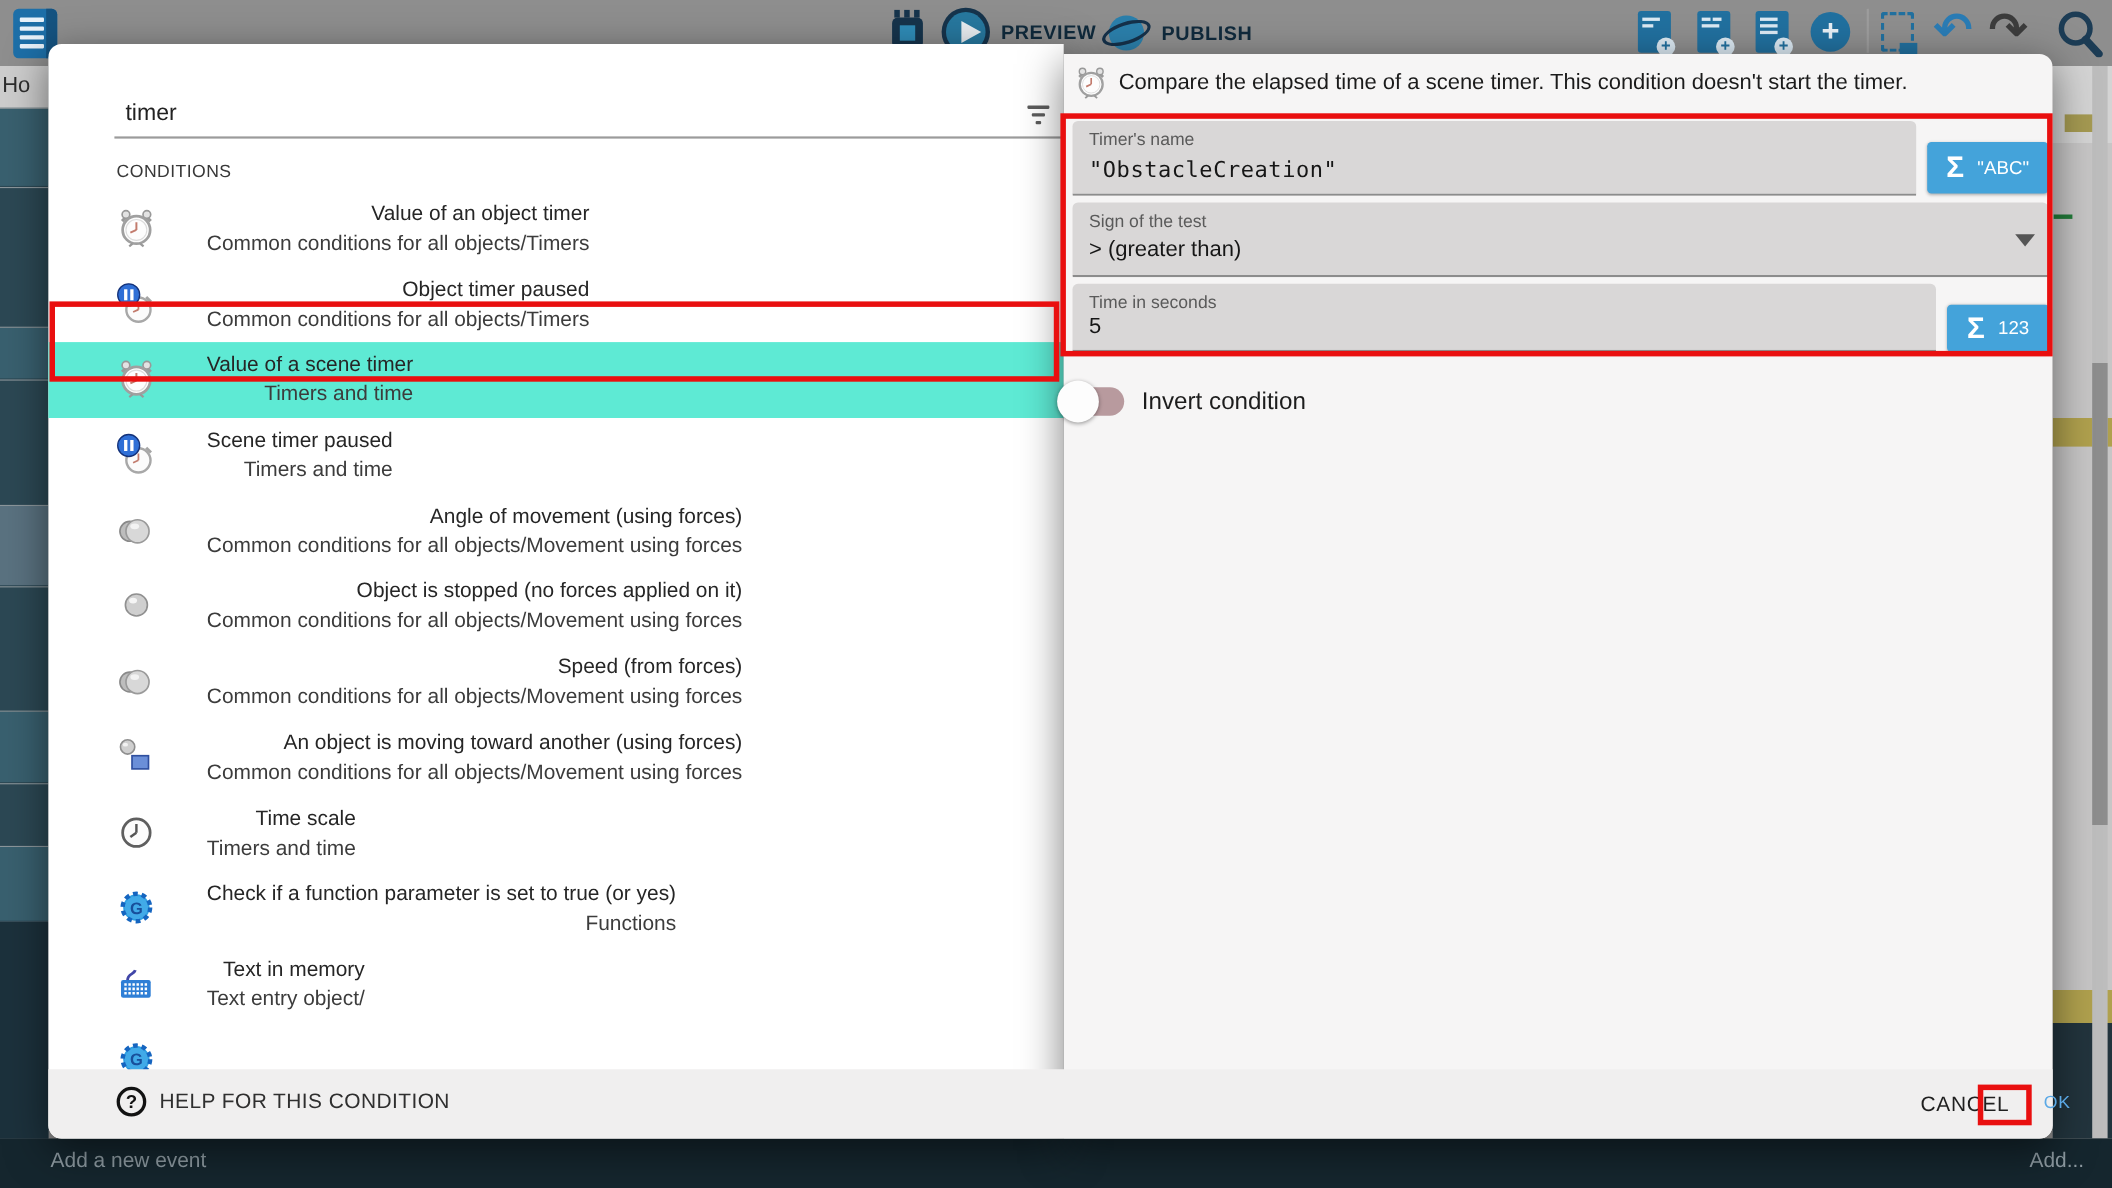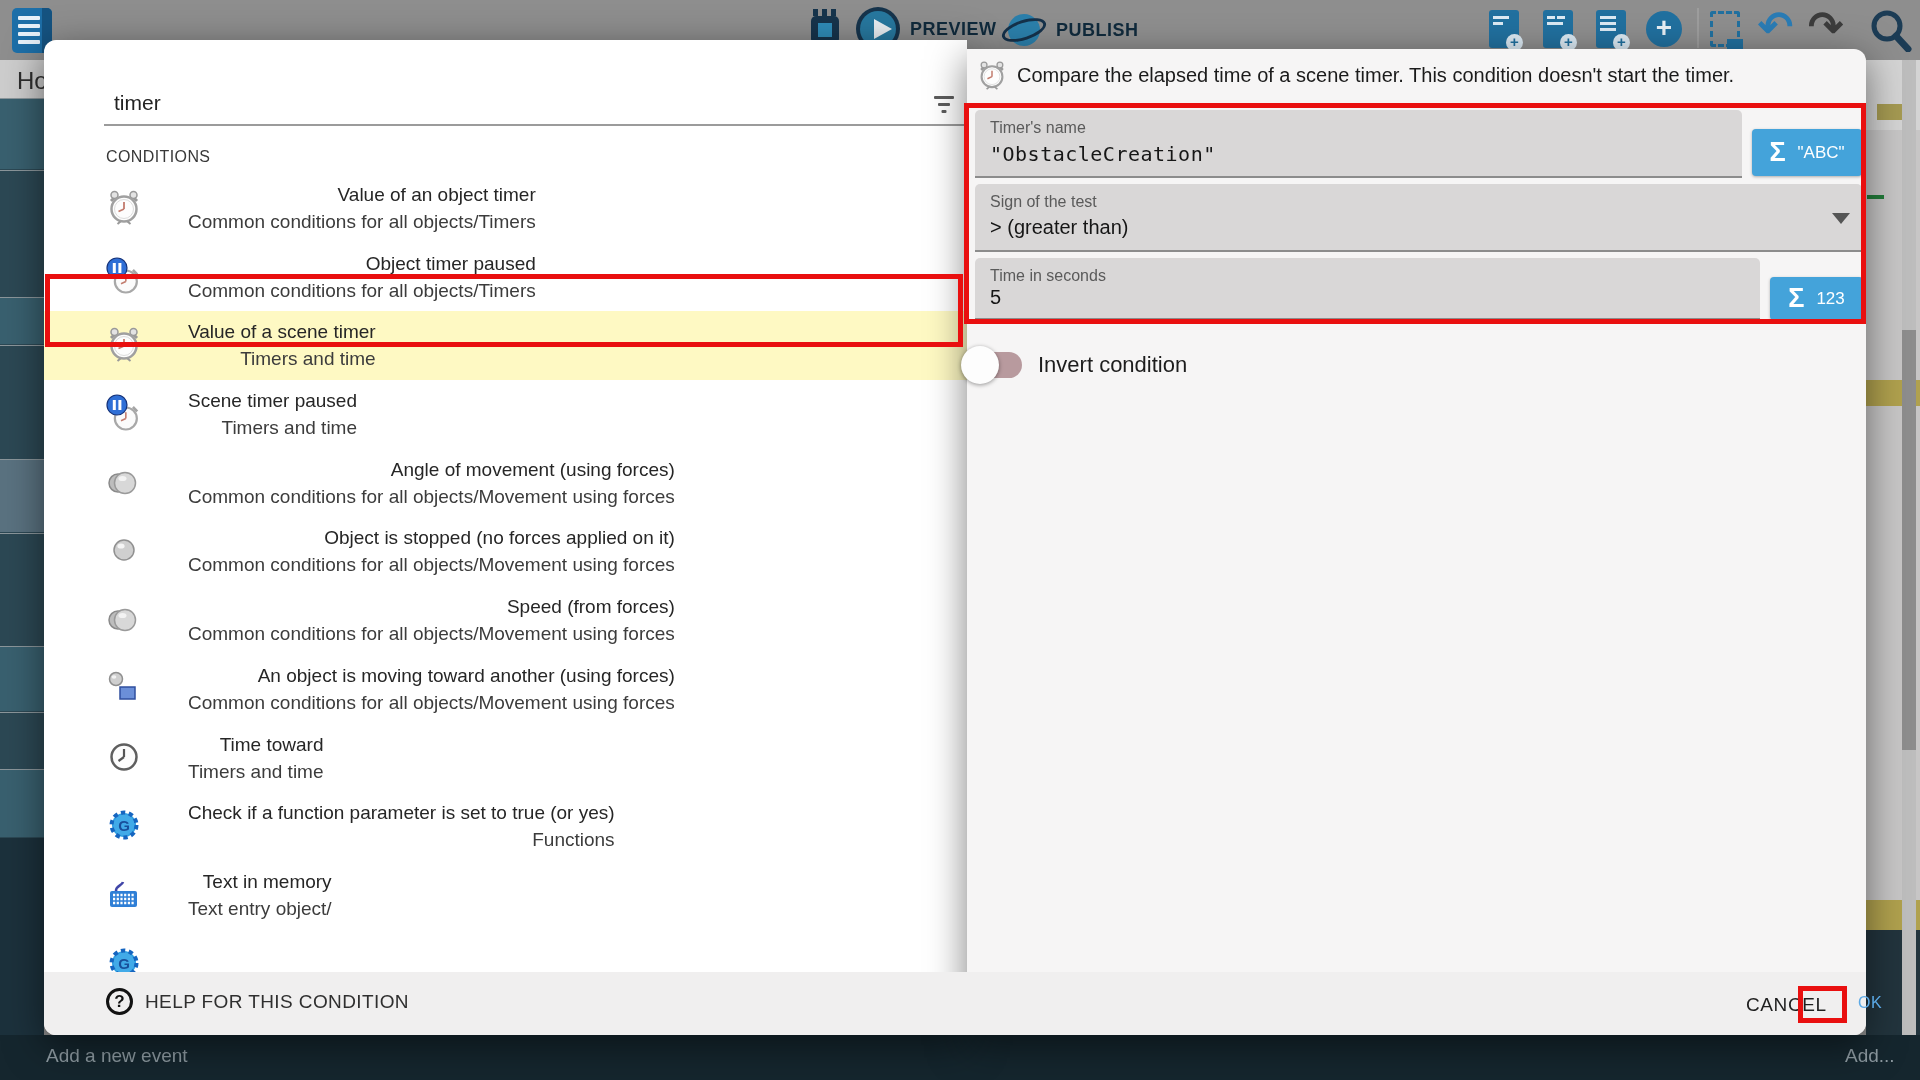--- a/index.html
+++ b/index.html
@@ -29,21 +29,21 @@
   .addicon .plus { position:absolute; right:-4px; bottom:-3px; width:17px; height:17px; border-radius:50%; background:#dbe9f3; color:#21709f; font-style:normal; font-size:15px; font-weight:bold; line-height:16px; text-align:center; }
   .circleplus { position:absolute; top:11px; width:36px; height:36px; border-radius:50%; background:#21709f; color:#e7eff5; font-size:28px; font-weight:bold; text-align:center; line-height:34px; }
   .pasteicon { position:absolute; top:11px; width:30px; height:36px; border:3px dashed #21709f; border-radius:3px; }
   .pasteicon i { position:absolute; right:-6px; bottom:-6px; width:16px; height:11px; background:#21709f; }
   .arrowglyph { position:absolute; top:2px; font-size:42px; font-weight:bold; }
   .magicon { position:absolute; top:8px; width:44px; height:44px; }
   .tbsep { position:absolute; top:8px; width:2px; height:40px; background:#9d9d9d; }
 
   .leftstrip { position:absolute; left:0; top:60px; width:44px; height:975px; background:#2c4854; }
   .leftstrip .tabtop { position:absolute; left:0; top:0; width:44px; height:38px; background:#cdcdcd; }
-  .home-tab { position:absolute; left:17px; top:7px; font-size:24px; color:#2e2e2e; }
+  .home-tab { position:absolute; left:2px; top:7px; font-size:20px; color:#2e2e2e; }
   .ls-block { position:absolute; left:0; width:44px; }
   .ls-line { position:absolute; left:0; width:44px; height:1px; background:#8b969b; }
   .bottomstrip { position:absolute; left:0; top:1035px; width:1920px; height:45px; background:#15262e; }
   .add-event { position:absolute; left:46px; top:10px; font-size:19px; color:#8d9aa1; }
   .add-more { position:absolute; left:1845px; top:10px; font-size:19px; color:#8d9aa1; }
   .rightstrip { position:absolute; left:1866px; top:60px; width:54px; height:975px; background:#c7c6c6; }
   .rs-top { position:absolute; left:0; top:0; width:54px; height:70px; background:#d4d4d4; }
   .rs-dark { position:absolute; left:0; top:870px; width:54px; height:105px; background:#22343d; }
   .rs-olive1 { position:absolute; left:11px; top:44px; width:28px; height:16px; background:#a59a52; }
   .rs-green { position:absolute; left:1px; top:135px; width:17px; height:4px; background:#227d3a; }
@@ -58,21 +58,21 @@
   .search-text { position:absolute; left:70px; top:51px; font-size:21px; color:#222; }
   .search-underline { position:absolute; left:60px; top:84px; width:890px; height:2px; background:#9b9b9b; }
   .filter-icon { position:absolute; left:889px; top:56px; width:22px; height:18px; }
   .filter-icon i { position:absolute; left:50%; transform:translateX(-50%); height:3px; background:#5c5c5c; border-radius:1px; }
   .close-icon { position:absolute; left:926px; top:48px; width:28px; height:30px; font-size:28px; color:#4f4f4f; text-align:center; line-height:30px; font-weight:300; cursor:pointer; }
   .cond-header { position:absolute; left:62px; top:108px; font-size:16px; letter-spacing:.4px; color:#383838; }
   .list-scroll-thumb { position:absolute; left:952px; top:75px; width:9px; height:223px; background:#a7a7a7; border-radius:4px; }
 
   .cond-list { position:absolute; left:0px; top:134px; width:923px; }
   .cond-row { position:relative; width:923px; height:68.7px; display:flex; align-items:flex-start; padding:7px 0 0 62px; cursor:pointer; }
-  .cond-row.selected { background:#fef9c3; }
+  .cond-row.selected { background:#5eead4; }
   .cond-icon { width:36px; height:40px; margin-top:6px; flex:0 0 36px; }
   .cond-icon svg { width:36px; height:40px; }
   .cond-text { margin-left:46px; display:flex; flex-direction:column;align-items:flex-end; }
   .cond-title { font-size:19px; line-height:27px; color:#262626; }
   .cond-sub { font-size:19px; line-height:27px; color:#3c3c3c; }
 
   
   .desc-row { position:absolute; left:977px; top:58px; width:860px; display:flex; align-items:center; }
   .desc-icon { width:30px; height:34px; flex:0 0 30px; }
   .desc-icon svg { width:30px; height:34px; }
@@ -337,21 +337,21 @@
       <span class="cond-sub">Common conditions for all objects/Movement using forces</span>
     </span>
   </div>
         <div class="cond-row">
     <span class="cond-icon"><svg viewBox="0 0 36 38">
               <circle cx="18" cy="19" r="12.5" fill="#fcfcfc" stroke="#5f5f5f" stroke-width="2.5"></circle>
               <path d="M18 19 L18 11" stroke="#555" stroke-width="2.2"></path>
               <path d="M18 19 L12.5 23" stroke="#555" stroke-width="2.2"></path>
             </svg></span>
     <span class="cond-text">
-      <span class="cond-title">Time toward</span>
+      <span class="cond-title">Time scale</span>
       <span class="cond-sub">Timers and time</span>
     </span>
   </div>
         <div class="cond-row">
     <span class="cond-icon"><svg viewBox="0 0 36 38">
               <circle cx="18" cy="19" r="12" fill="#2f9fe0" stroke="#1565c0" stroke-width="5" stroke-dasharray="4.2 3.4"></circle>
               <circle cx="18" cy="19" r="10.5" fill="#41aae8"></circle>
               <text x="18" y="24.5" font-size="15" font-weight="bold" fill="#184f9b" text-anchor="middle" font-family="Liberation Sans, sans-serif">G</text>
             </svg></span>
     <span class="cond-text">

